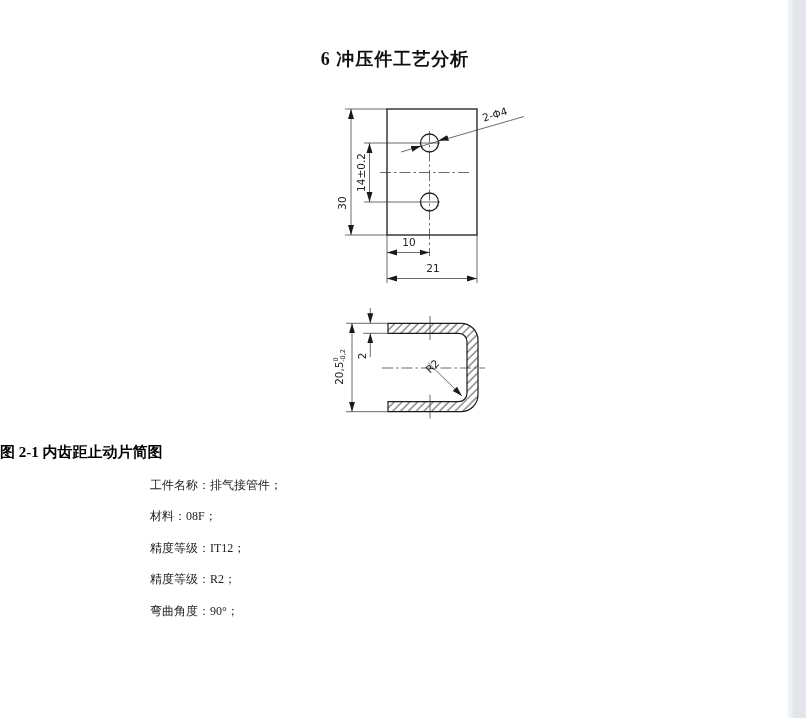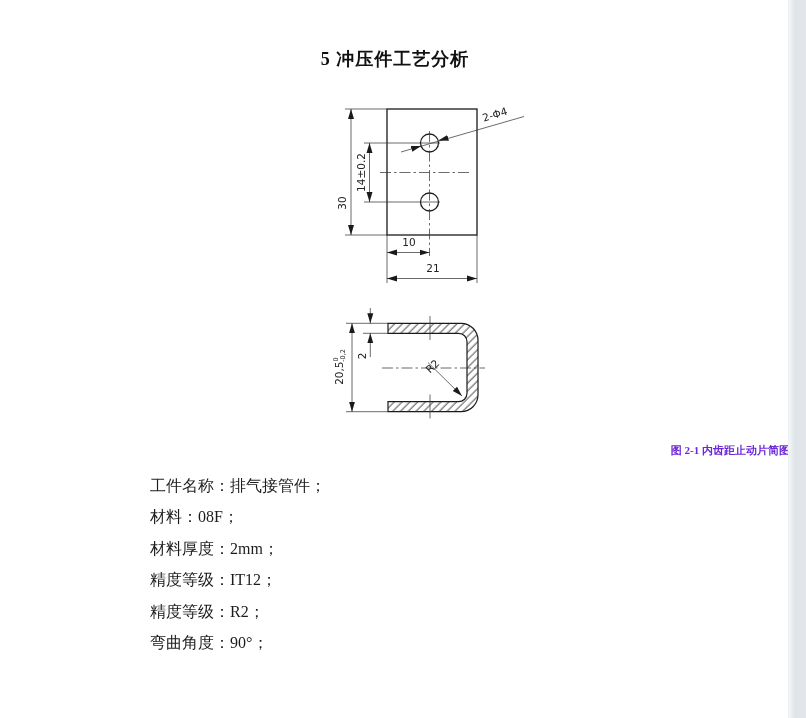--- a/index.html
+++ b/index.html
@@ -34,61 +34,61 @@
     font-size: 18px;
     font-weight: bold;
     letter-spacing: 1px;
     color: #111;
   }
   .figure-caption {
     position: absolute;
     top: 443px;
     left: 0;
     width: 790px;
-    text-align: right;
-    font-size: 11px;
+    text-align: left;
+    font-size: 15px;
     font-weight: bold;
-    color: #6d28d9;
+    color: #000000;
   }
   .drawing-wrap {
     position: absolute;
     left: 325px;
     top: 95px;
     width: 220px;
     height: 332px;
   }
   .spec-list {
     position: absolute;
     left: 150px;
     top: 470px;
     width: 560px;
   }
   .spec-line {
     height: 31.4px;
     line-height: 31.4px;
-    font-size: 16px;
+    font-size: 12px;
     white-space: pre;
     color: #1c1c1c;
   }
   svg text {
     font-family: "DejaVu Sans", sans-serif;
     fill: #222;
   }
   .dim-text { font-size: 10.5px; }
   .dim-text-sm { font-size: 6.5px; }
   .outline { stroke: #1a1a1a; stroke-width: 1.3; fill: none; }
   .thin { stroke: #3a3a3a; stroke-width: 0.75; fill: none; }
   .cline { stroke: #3a3a3a; stroke-width: 0.75; fill: none; stroke-dasharray: 11 3 2.5 3; }
 </style>
 </head>
 <body>
 
 <div id="screen">
 
-  <div class="doc-title">5  冲压件工艺分析</div>
+  <div class="doc-title">6  冲压件工艺分析</div>
 
   <div class="drawing-wrap">
     <svg width="220" height="332" viewBox="0 0 220 332">
       <defs>
         <marker id="arr" markerUnits="userSpaceOnUse" markerWidth="11" markerHeight="8" viewBox="0 0 11 8" refX="10" refY="4" orient="auto-start-reverse">
           <path d="M0,1 L10,4 L0,7 Z" fill="#1a1a1a"></path>
         </marker>
         <pattern id="hatch" patternUnits="userSpaceOnUse" width="5.5" height="5.5" patternTransform="rotate(45)">
           <line x1="2" y1="0" x2="2" y2="5.5" stroke="#3a3a3a" stroke-width="0.9"></line>
         </pattern>
@@ -154,20 +154,19 @@
         <text class="dim-text" x="110" y="274" text-anchor="middle" transform="rotate(-44 110 274)">R2</text>
       </g>
     </svg>
   </div>
 
   <div class="figure-caption">图 2-1  内齿距止动片简图</div>
 
   <div class="spec-list">
     <div class="spec-line">工件名称：排气接管件；</div>
     <div class="spec-line">材料：08F；</div>
-    <div class="spec-line">材料厚度：2mm；</div>
     <div class="spec-line">精度等级：IT12；</div>
     <div class="spec-line">精度等级：R2；</div>
     <div class="spec-line">弯曲角度：90°；</div>
   </div>
 
   <div class="page-edge"></div>
 </div>
 
 </body></html>

